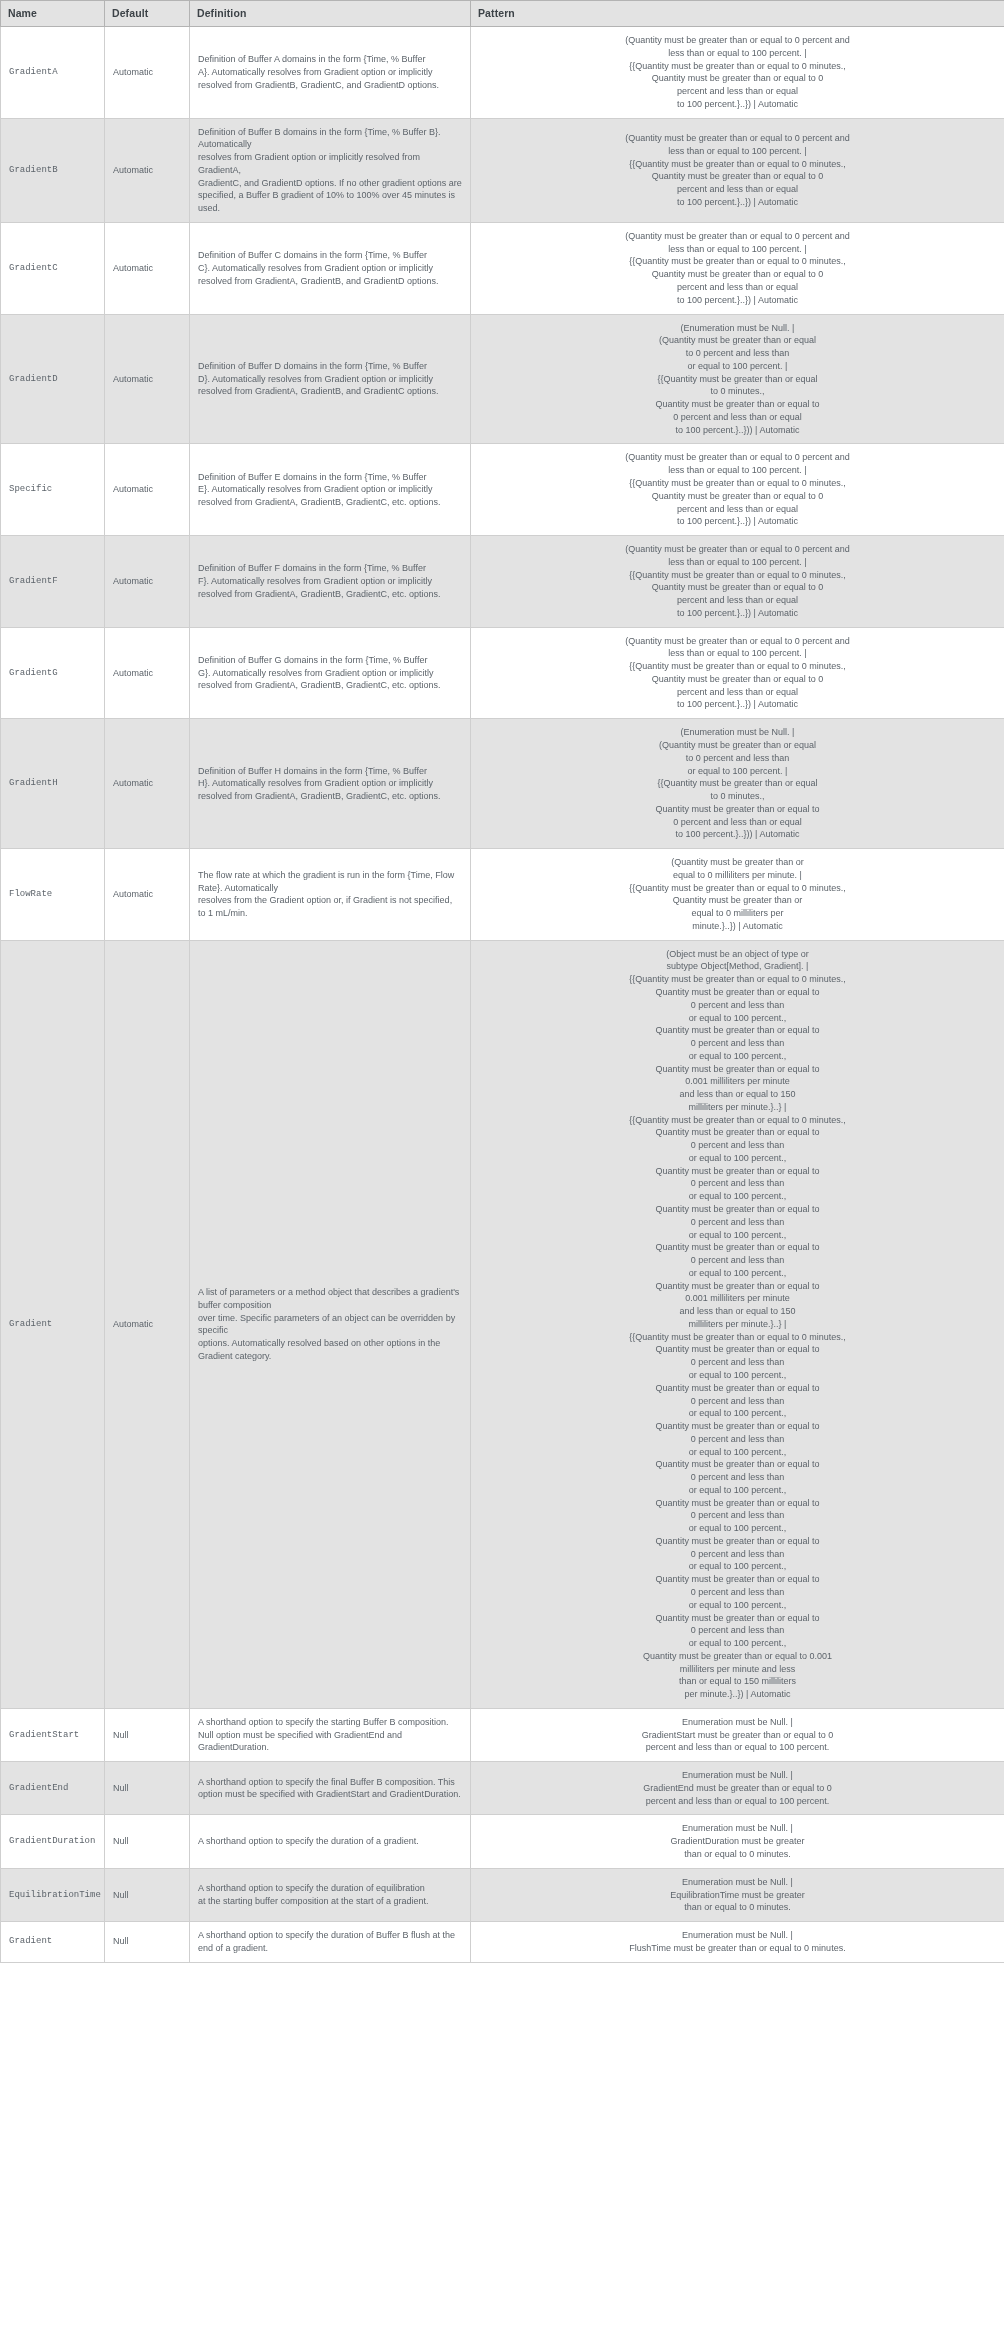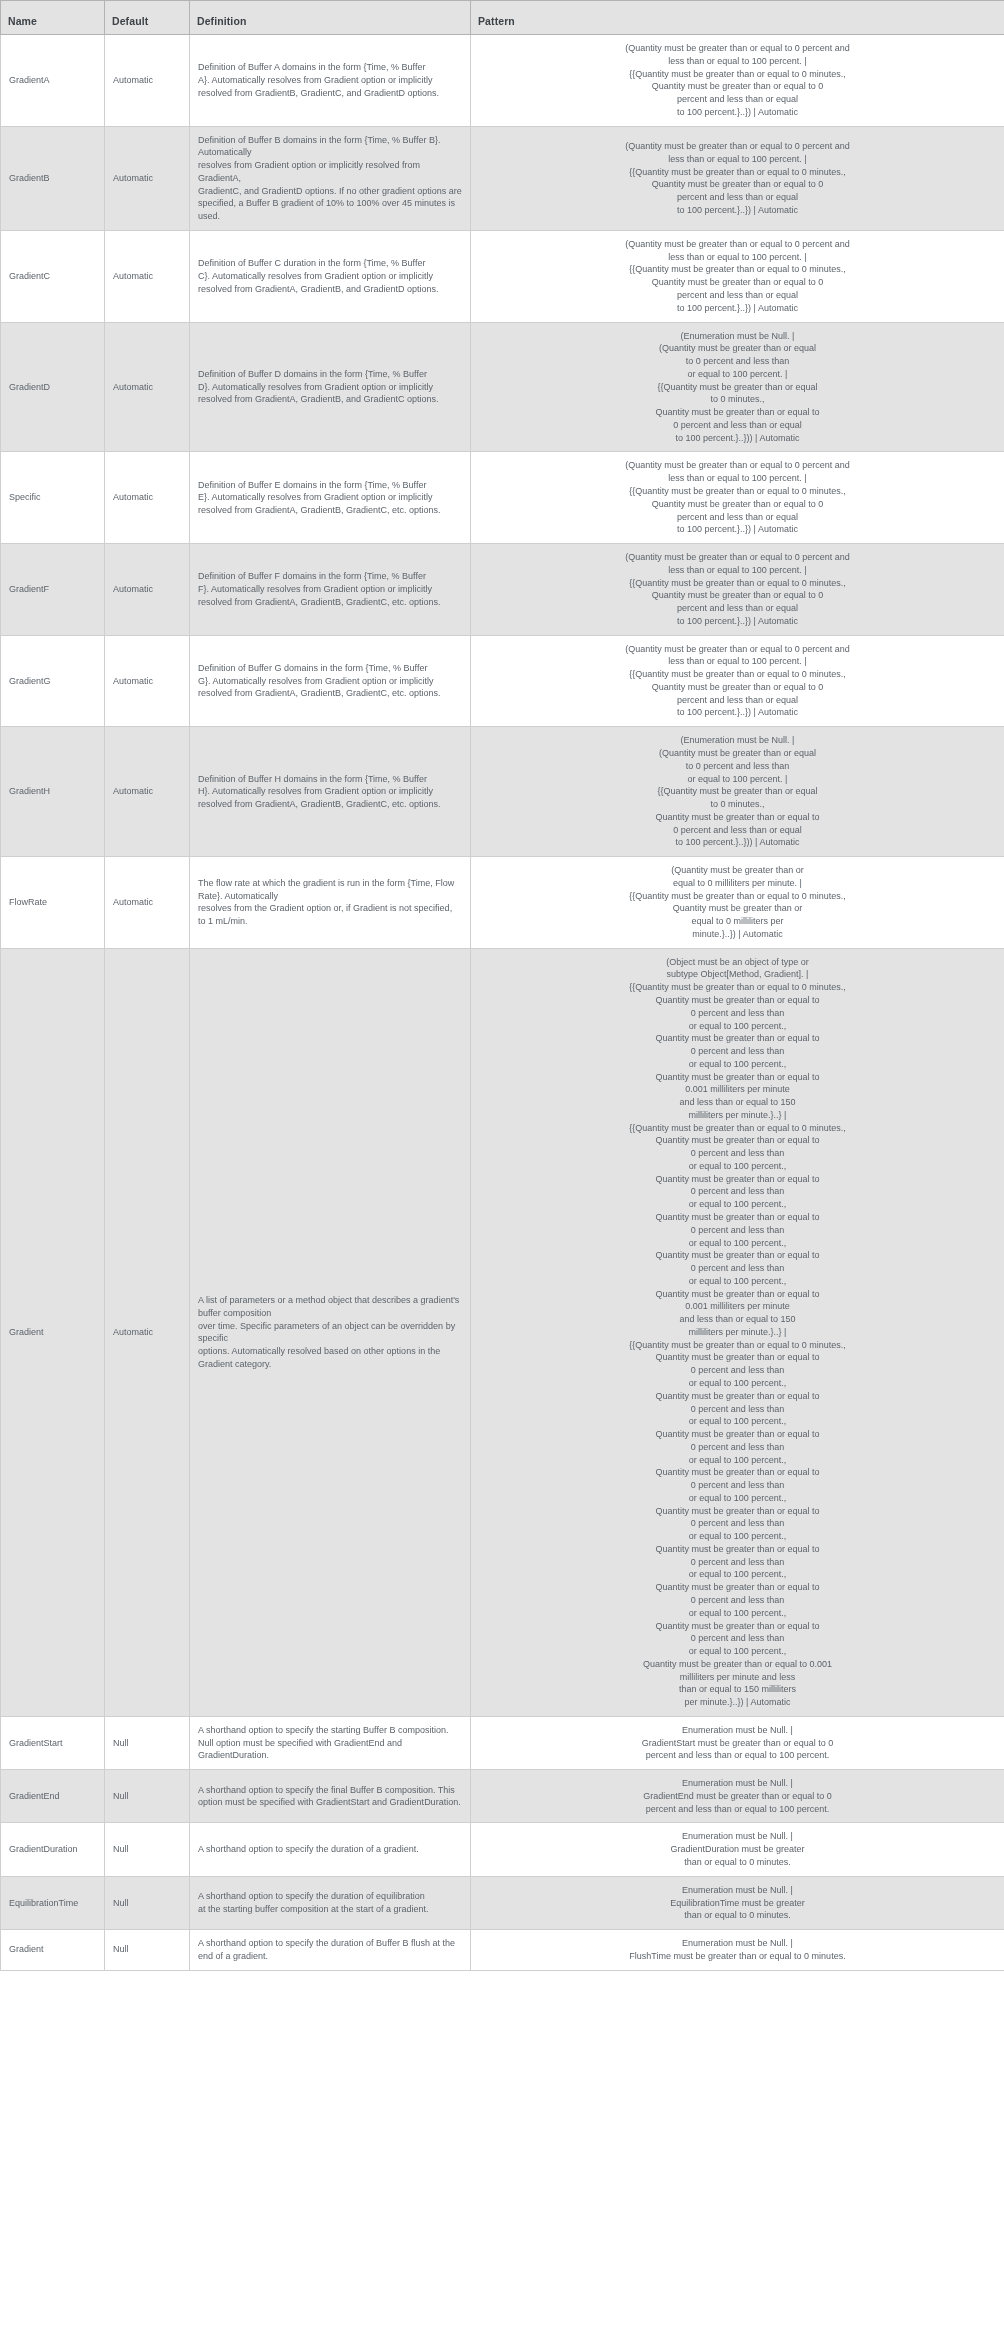--- a/index.html
+++ b/index.html
@@ -27,34 +27,34 @@
   #options-table thead th {
     background: #e3e3e3;
     border: 1px solid #b3b3b3;
     border-top: none;
     text-align: left;
     vertical-align: middle;
     font-size: 10.5px;
     font-weight: bold;
     color: #3d4348;
     letter-spacing: 0.1px;
-    padding: 14px 7px 7px 7px;
+    padding: 6px 7px 7px 7px;
     height: 19px;
   }
   #options-table tbody td {
     border: 1px solid #cfcfcf;
     vertical-align: middle;
     font-size: 9px;
     line-height: 1.42;
     color: #5d646b;
     padding: 7px 8px;
   }
   #options-table tbody tr.row-even td { background: #ffffff; }
   #options-table tbody tr.row-odd  td { background: #e3e3e3; }
-  td.cell-name    { font-size: 9.5px; color: #5d646b; }
+  td.cell-name    { font-size: 9.5px; color: #5d646b; font-family: Liberation Mono, monospace; }
   td.cell-default { font-size: 9.5px; color: #5d646b; }
   td.cell-desc    { padding-left: 14px; padding-right: 14px; }
   td.cell-pattern { text-align: center; padding-left: 10px; padding-right: 10px; }
   .cell-desc .txt,
   .cell-pattern .txt {
     display: block;
     white-space: pre-line;
     word-break: normal;
   }
 </style>
@@ -109,21 +109,21 @@
 {{Quantity must be greater than or equal to 0 minutes.,
 Quantity must be greater than or equal to 0
 percent and less than or equal
 to 100 percent.}..}) | Automatic</span>
         </td>
       </tr>
       <tr class="row-even">
         <td class="cell-name"><span class="txt">GradientC</span></td>
         <td class="cell-default"><span class="txt">Automatic</span></td>
         <td class="cell-desc">
-          <span class="txt">Definition of Buffer C duration in the form {Time, % Buffer
+          <span class="txt">Definition of Buffer C domains in the form {Time, % Buffer
 C}.  Automatically resolves from Gradient option or implicitly
 resolved from GradientA, GradientB, and GradientD options.</span>
         </td>
         <td class="cell-pattern">
           <span class="txt">(Quantity must be greater than or equal to 0 percent and
 less than or equal to 100 percent.  |
 {{Quantity must be greater than or equal to 0 minutes.,
 Quantity must be greater than or equal to 0
 percent and less than or equal
 to 100 percent.}..}) | Automatic</span>

